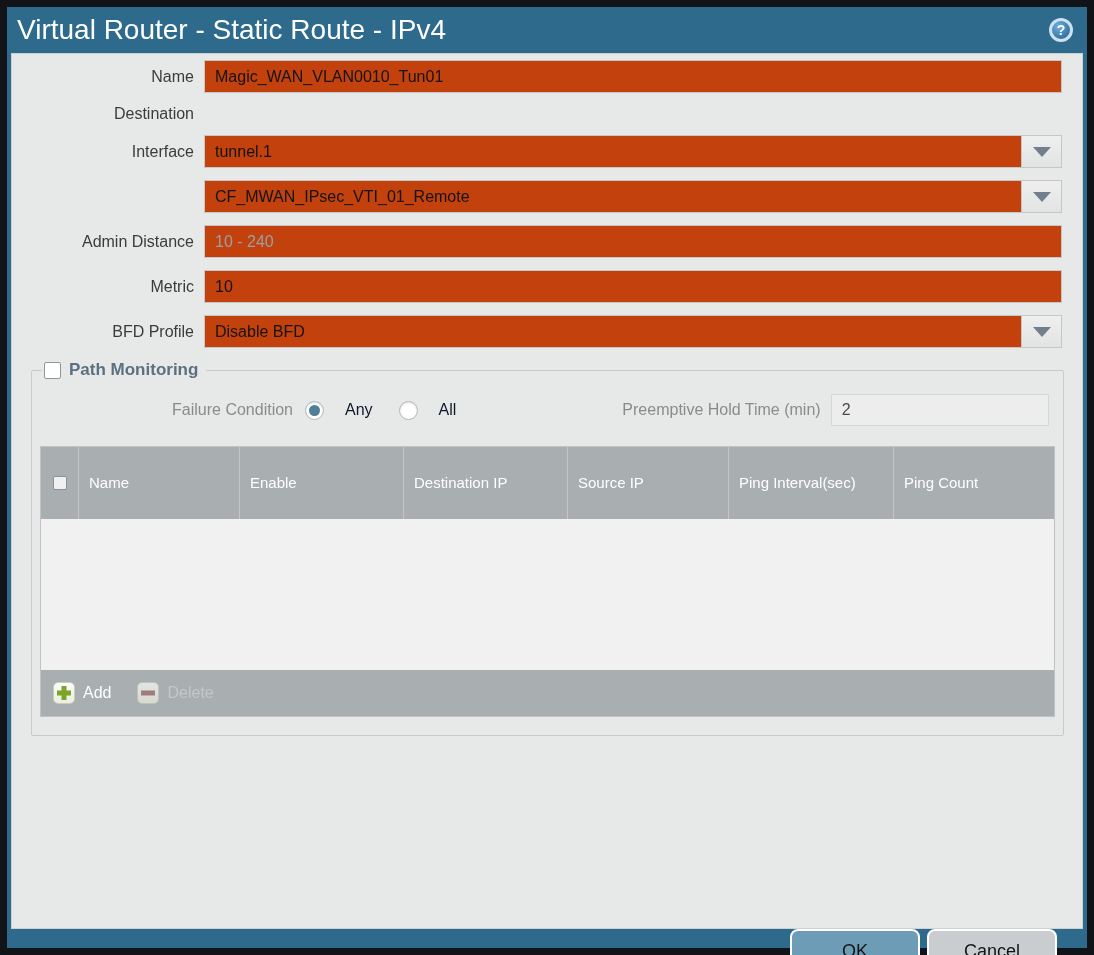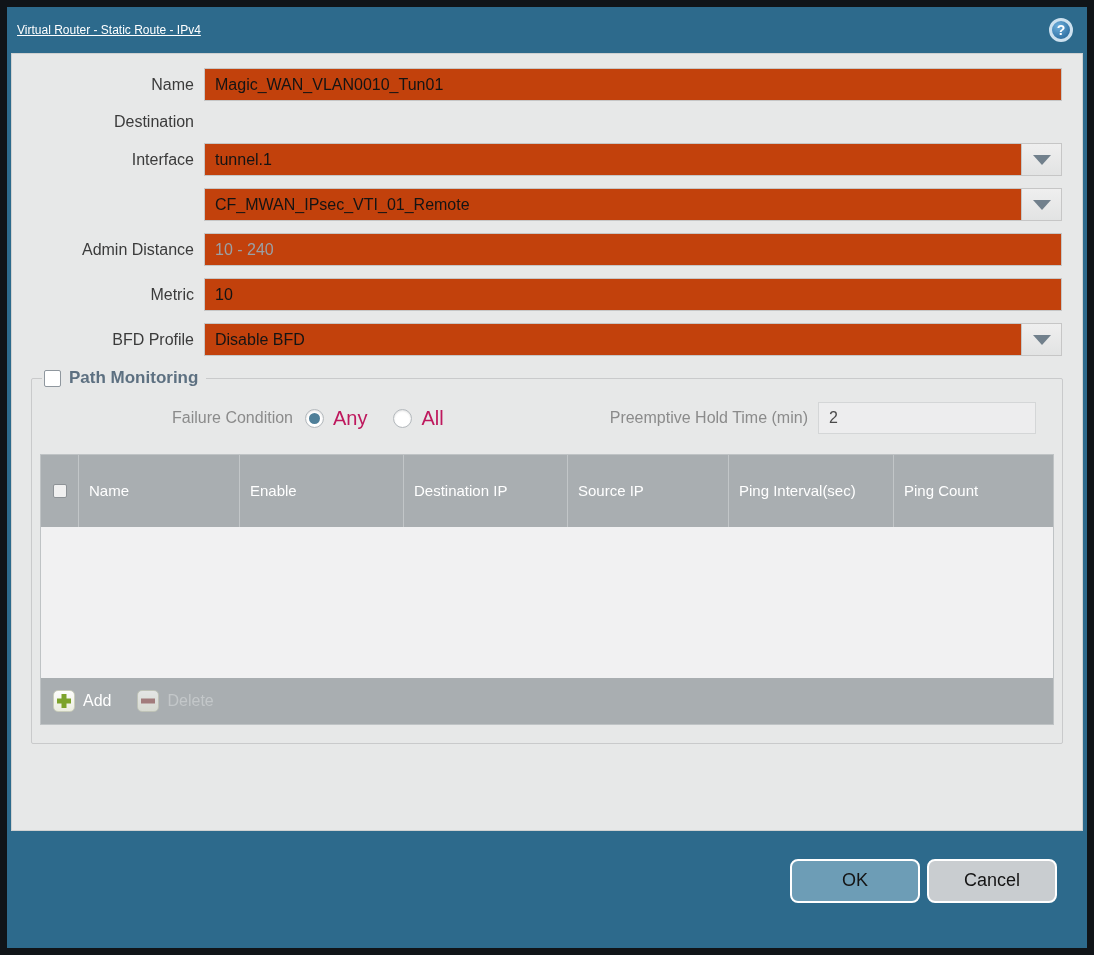--- a/index.html
+++ b/index.html
@@ -19,40 +19,39 @@
     display: flex; flex-direction: column;
   }
   
   .titlebar {
     height: 46px;
     display: flex; align-items: center;
     padding: 0 14px 0 10px;
     flex: 0 0 auto;
   }
   .title {
-    color: #ffffff; font-size: 12px; font-weight: 400;
+    color: #ffffff; font-size: 28px; font-weight: 400;
     flex: 1 1 auto;
-    text-decoration: underline;
   }
   .help-icon {
     width: 24px; height: 24px; border-radius: 50%;
     background: radial-gradient(circle at 35% 30%, #6fb0dd, #1c5c90);
     border: 3px solid #cde1ef;
     color: #ffffff; font-size: 14px; font-weight: bold;
     display: flex; align-items: center; justify-content: center;
     cursor: pointer;
   }
   
   .panel {
     margin: 0 4px;
     background: #e7e8e8;
     border: 1px solid #cfd1d1;
     flex: 0 0 auto;
-    height: 778px;
-    padding-top: 14px;
+    height: 876px;
+    padding-top: 6px;
     overflow: hidden;
   }
   .form-row {
     display: flex; align-items: center;
     margin-bottom: 12px;
     padding-right: 20px;
   }
   .form-label {
     width: 192px; flex: 0 0 auto;
     text-align: right;
@@ -120,21 +119,21 @@
   .radio {
     width: 19px; height: 19px; border-radius: 50%;
     background: #ffffff;
     border: 1px solid #b3b8bc;
     box-shadow: inset 0 1px 2px rgba(0,0,0,0.12);
     display: flex; align-items: center; justify-content: center;
     cursor: pointer;
     flex: 0 0 auto;
   }
   .radio .dot { width: 11px; height: 11px; border-radius: 50%; background: #4f7f99; }
-  .radio-label { font-size: 20px; color: #be185d; margin: 0 0 0 9px; }
+  .radio-label { font-size: 16px; color: #0f172a; margin: 0 0 0 21px; }
   .radio-group { display: flex; align-items: center; margin-right: 26px; }
   .preempt-label { margin-left: 140px; padding-right: 10px; }
   .preempt-input {
     width: 218px; height: 32px;
     background: #ededee;
     border: 1px solid #d4d6d7;
     font-family: "Liberation Sans", sans-serif;
     font-size: 16px; color: #4a4a4a;
     padding: 0 10px;
     outline: none;

